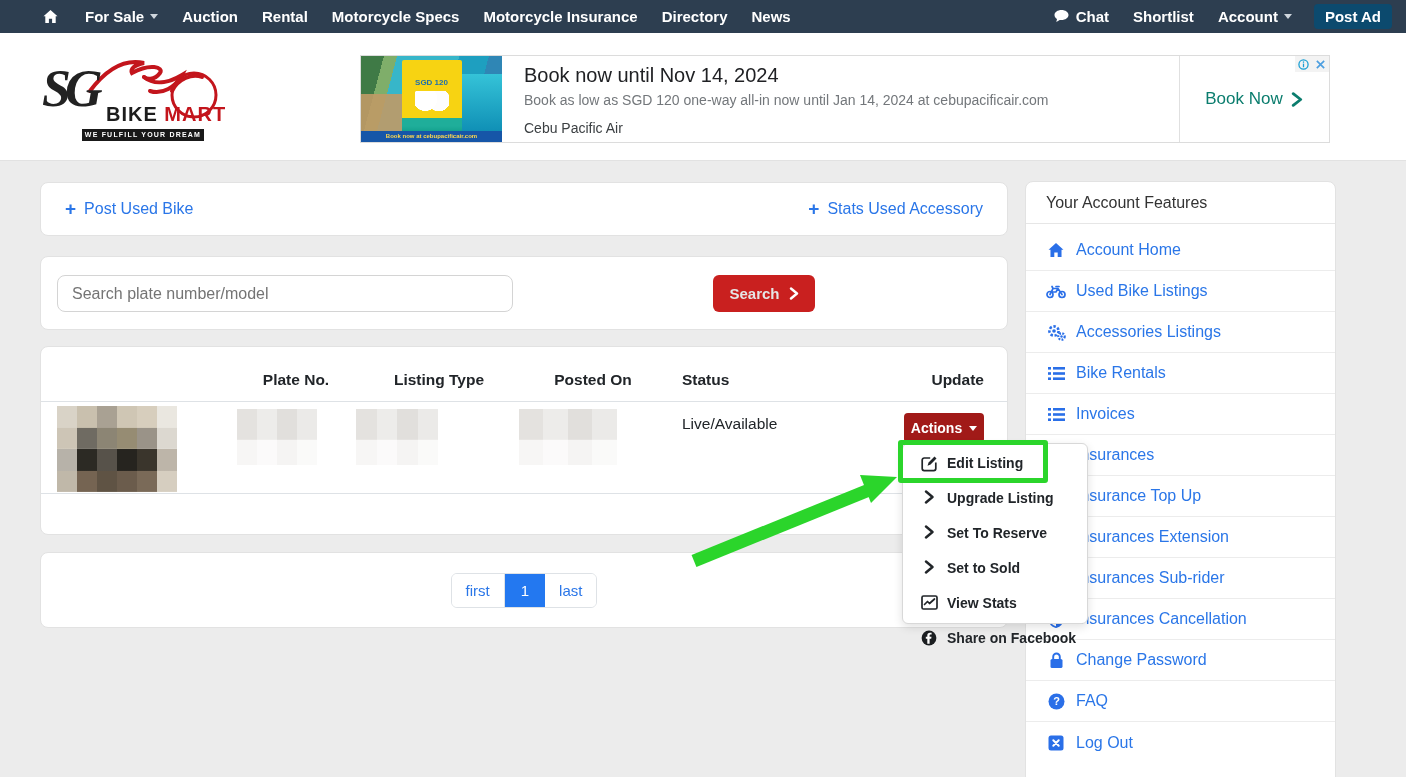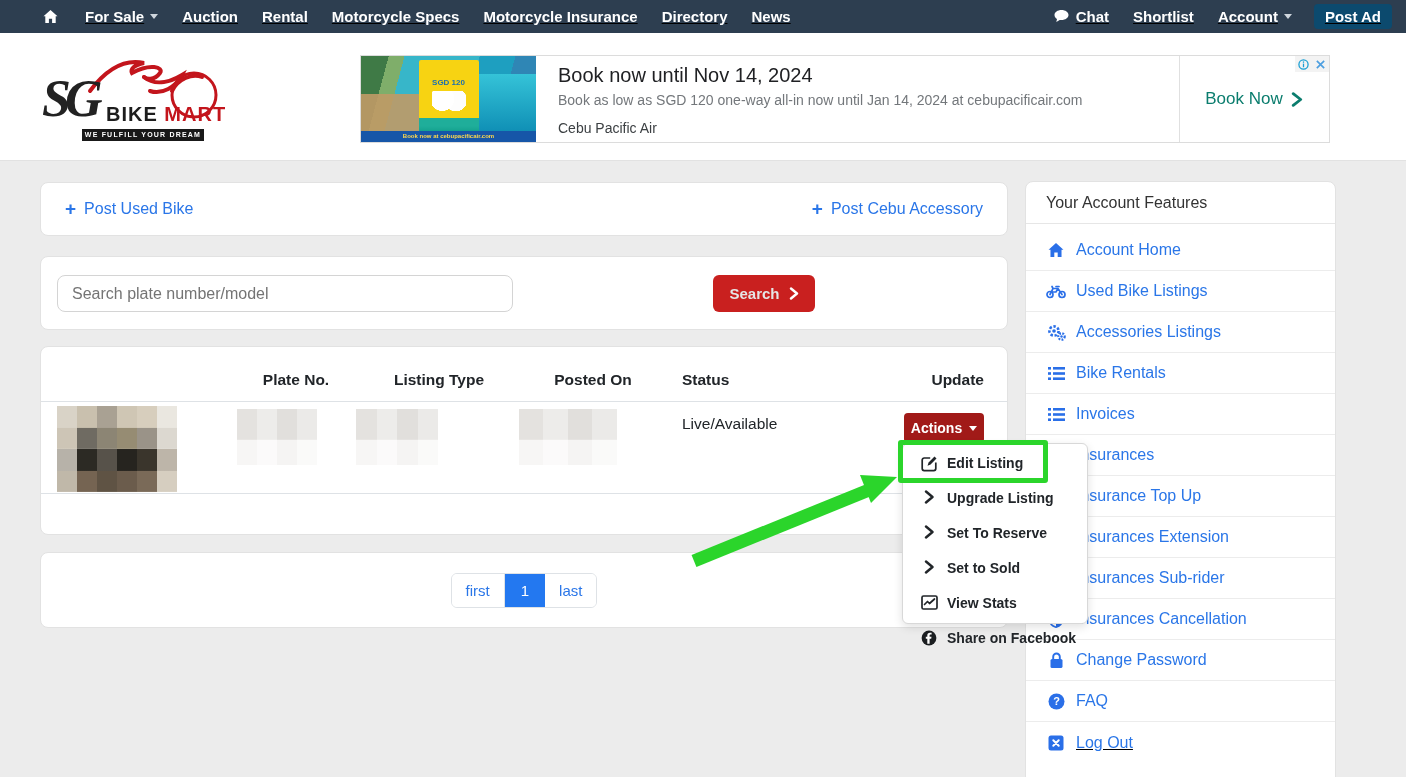--- a/index.html
+++ b/index.html
@@ -2,45 +2,45 @@
 <html><head>
 <meta charset="utf-8">
 <style>
   * { margin:0; padding:0; box-sizing:border-box; }
   html,body { width:1406px; height:777px; }
   body { font-family:"Liberation Sans", sans-serif; background:#ececec; position:relative; overflow:hidden; }
   .page { position:absolute; inset:0; width:1406px; height:777px; }
 
   
   .navbar { position:absolute; left:0; top:0; width:1406px; height:33px; background:#2d3e50;
-            display:flex; align-items:center; justify-content:space-between; padding:0 14px 0 42px; z-index:20;text-decoration:underline;}
+            display:flex; align-items:center; justify-content:space-between; padding:0 14px 0 42px; z-index:20;}
   .nav-left, .nav-right { display:flex; align-items:center; }
   .nav-item { color:#fff; font-size:15px; font-weight:700; padding:0 12px; cursor:pointer; white-space:nowrap; display:flex; align-items:center; gap:6px;}
   .nav-home { padding:0 14px 0 0; display:flex; align-items:center; }
   .caret { width:0; height:0; border-left:4px solid transparent; border-right:4px solid transparent; border-top:5px solid #cfd6dd; display:inline-block; }
   .post-ad-btn { background:#0c4a6e; color:#fff; font-size:15px; font-weight:700; border:none; border-radius:4px;
                  padding:4px 11px; margin-left:10px; cursor:pointer; }
   .nav-icon svg { display:block; }
 
   
   .header-band { position:absolute; left:0; top:33px; width:1406px; height:128px; background:#fff; border-bottom:1px solid #e2e2e2; z-index:5;}
 
   
   .logo { position:absolute; left:42px; top:18px; width:180px; height:100px; cursor:pointer; }
   .logo-swoosh { position:absolute; left:18px; top:0; }
-  .logo-sg { position:absolute; left:0px; top:22px; font-family:"Liberation Serif", serif; font-style:italic; font-weight:700;
+  .logo-sg { position:absolute; left:0px; top:12px; font-family:"Liberation Serif", serif; font-style:italic; font-weight:700;
              font-size:52px; color:#222; letter-spacing:-6px; line-height:1;}
   .logo-bikemart { position:absolute; left:64px; top:52px; font-size:20px; font-weight:700; letter-spacing:1px; color:#1d1d1d; white-space:nowrap;}
   .logo-bikemart .mart { color:#c3151c; }
   .logo-tagline { position:absolute; left:40px; top:78px; width:122px; height:12px; background:#191919; color:#fff;
                   font-size:7px; letter-spacing:1.2px; text-align:center; line-height:12px; font-weight:700; white-space:nowrap;}
 
   
   .ad { position:absolute; left:360px; top:22px; width:970px; height:88px; background:#fff; border:1px solid #dcdcdc; display:flex; }
-  .ad-img { width:175px; height:86px; position:relative; overflow:hidden; flex:none; cursor:pointer;
+  .ad-img { width:141px; height:86px; position:relative; overflow:hidden; flex:none; cursor:pointer;
             background:linear-gradient(105deg,#3f7a46 0 14%,#7fae6a 0 22%,#37b6c9 0 60%,#1e9fc0 0 78%,#2f86b5 0 100%); }
   .ad-img .sand { position:absolute; left:0; bottom:10px; width:70px; height:38px; background:linear-gradient(180deg,#a77l4e,#c89a62); background:#c09a66; opacity:.9;}
   .ad-img .sea { position:absolute; right:0; top:18px; width:70px; height:58px; background:linear-gradient(180deg,#35c3d8,#0f8fb5);}
   .ad-img .poster { position:absolute; left:50%; top:4px; transform:translateX(-50%); width:60px; height:72px; background:#f7d312;
                     border-radius:2px; display:flex; flex-direction:column; align-items:center; }
   .ad-img .poster .price { font-size:8px; font-weight:700; color:#1b6fae; margin-top:18px; }
   .ad-img .poster .people { width:34px; height:26px; margin-top:4px; background:radial-gradient(circle at 30% 30%,#fff 0 40%,transparent 41%),radial-gradient(circle at 70% 35%,#fdfdfd 0 38%,transparent 39%),#f7d312; }
   .ad-img .poster .teal { width:100%; flex:1; background:linear-gradient(180deg,#f7d312 0 10%,#1fae9a 0 60%,#13a08d 100%); }
   .ad-img .strip { position:absolute; left:0; bottom:0; width:100%; height:11px; background:#1656a8; color:#ffd84d; font-size:6px; line-height:11px; text-align:center; font-weight:700;}
   .ad-body { flex:1; padding:8px 0 0 22px; }
@@ -99,21 +99,21 @@
   .pager { display:flex; border-radius:6px; overflow:hidden; border:1px solid #dee2e6; }
   .page-link { font-size:15px; padding:8px 14px; color:#2a76e8; background:#fff; cursor:pointer; border-right:1px solid #dee2e6; }
   .page-link.active { background:#2378f0; color:#fff; border-right:none; padding:8px 16px; cursor:default;}
   .page-link:last-child { border-right:none; }
 
   
   .sidebar { left:1025px; top:181px; width:311px; height:640px; z-index:10; }
   .sidebar-title { font-size:16px; color:#333; padding:12px 20px 11px; border-bottom:1px solid #e6e6e6; }
   .side-list { list-style:none; padding:6px 0 0 0; }
   .side-item { display:flex; align-items:center; gap:10px; height:41px; padding:0 20px; border-bottom:1px solid #ececec; cursor:pointer; }
-  .side-item:last-child { border-bottom:none;text-decoration:underline; }
+  .side-item:last-child { border-bottom:none; }
   .side-item .lbl { color:#2a76e8; font-size:16px; }
   .side-icon { width:20px; display:flex; justify-content:center; flex:none; }
 
   
   .dropdown { position:absolute; left:902px; top:443px; width:186px; height:181px; background:#fff; border:1px solid #d8d8d8;
               border-radius:6px; box-shadow:0 3px 10px rgba(0,0,0,.12); z-index:40; padding-top:5px;}
   .dd-item { height:29px; display:flex; align-items:flex-start; gap:9px; padding:0 10px 0 17px; cursor:pointer;margin-top:6px; }
   .dd-item .dd-lbl { font-size:14px; font-weight:700; color:#212529; white-space:nowrap; }
   .dd-icon { width:18px; display:flex; justify-content:center; flex:none; }
 
@@ -235,21 +235,21 @@
     </div>
   </div>
 
   <div class="card card-postbar">
     <a class="blue-link">
       <span class="plus">+</span>
       <span>Post Used Bike</span>
     </a>
     <a class="blue-link">
       <span class="plus">+</span>
-      <span>Post Cebu Accessory</span>
+      <span>Stats Used Accessory</span>
     </a>
   </div>
 
   <div class="card card-search">
     <input class="search-input" type="text" placeholder="Search plate number/model" style="">
     <button class="search-btn">
       <span>Search</span>
       <svg width="10" height="13" viewBox="0 0 10 13">
           <path d="M2 1.5 8 6.5 2 11.5" stroke="#fff" stroke-width="2.4" fill="none" stroke-linecap="round" stroke-linejoin="round"></path>
         </svg>

